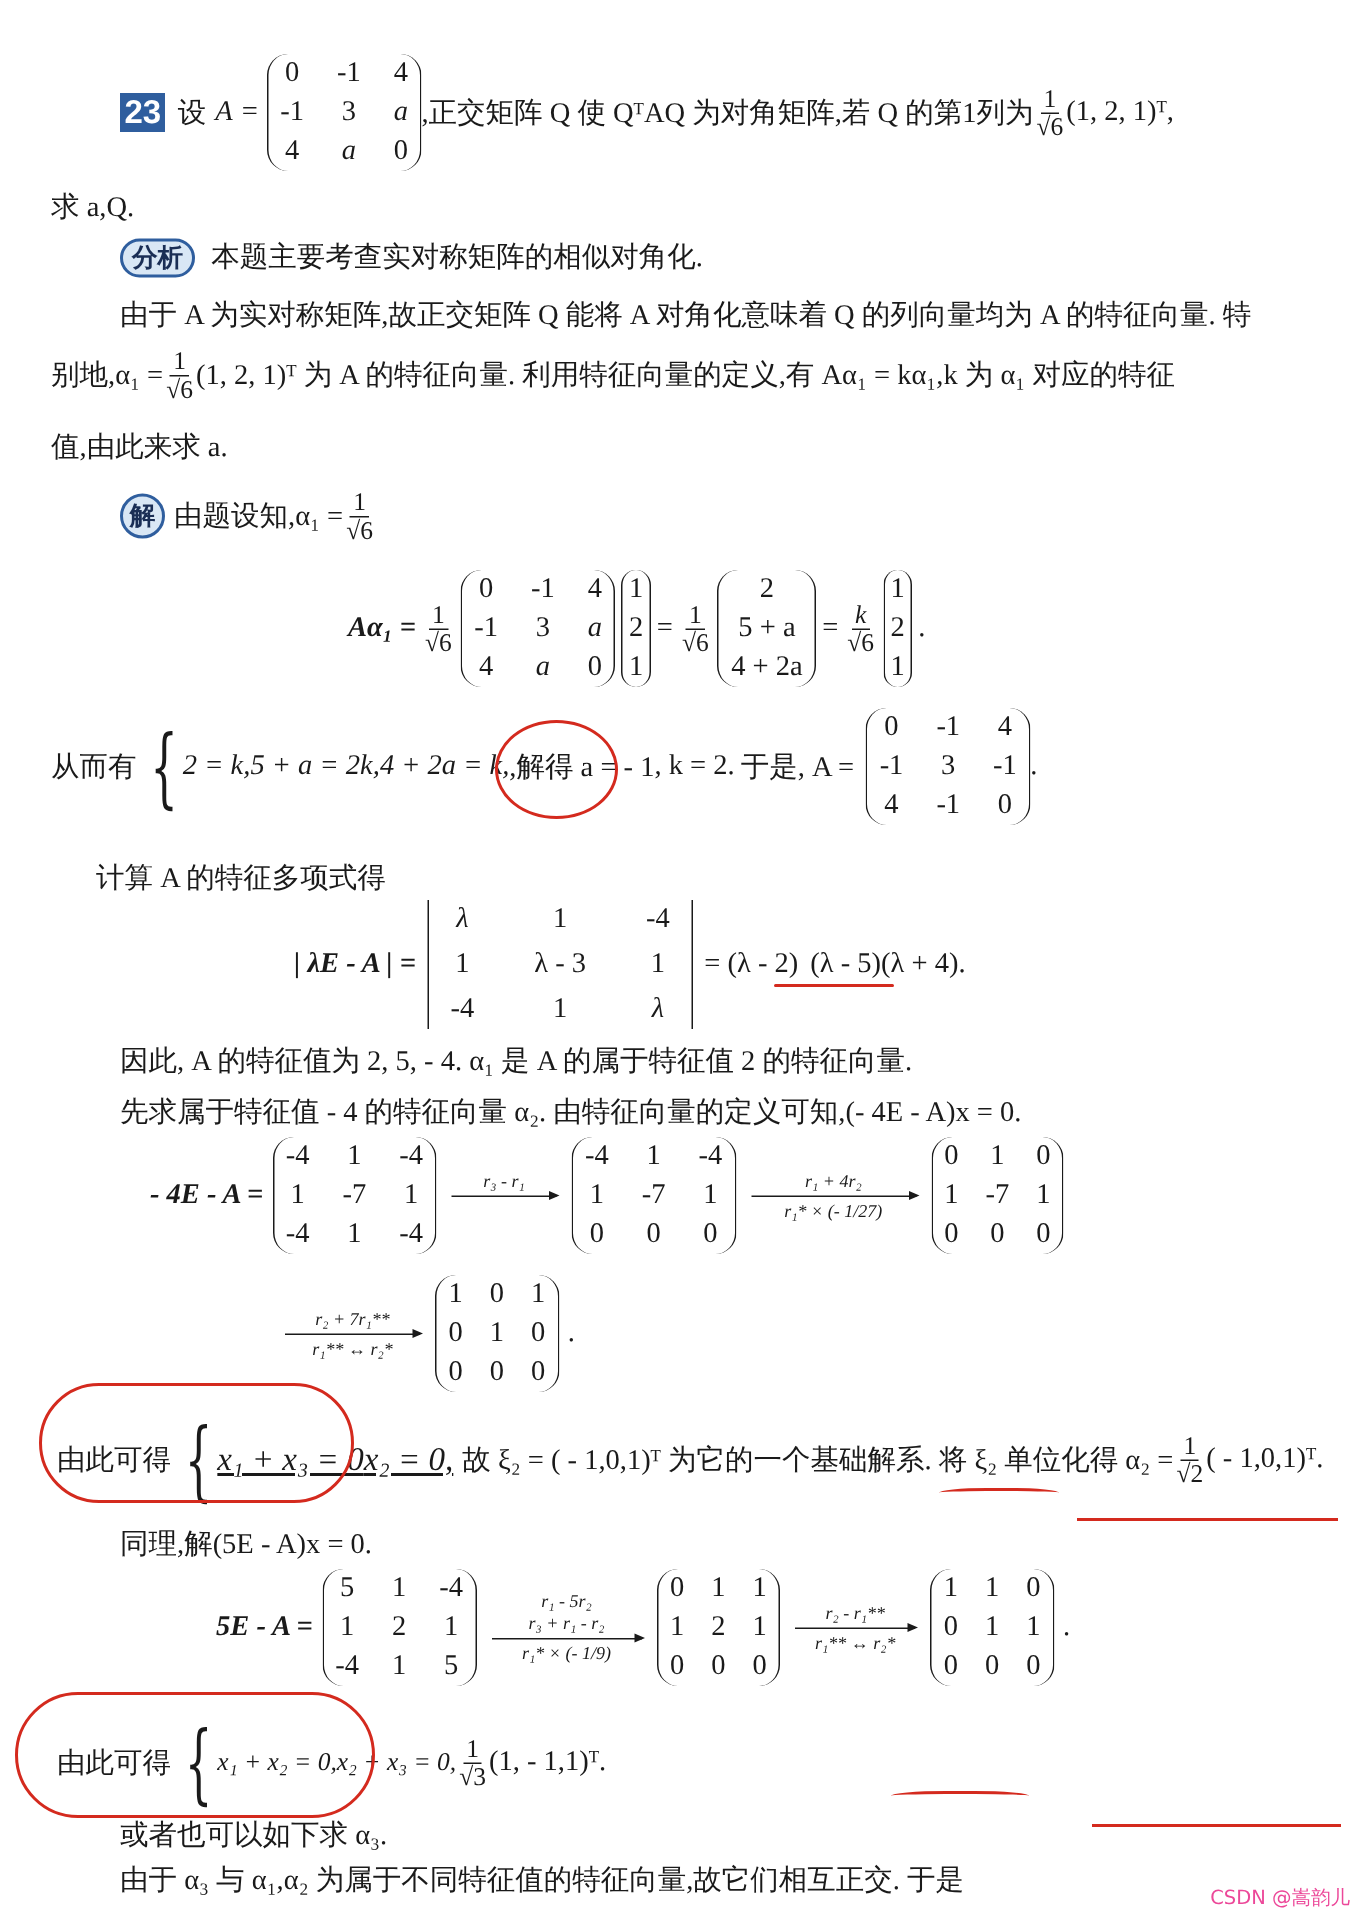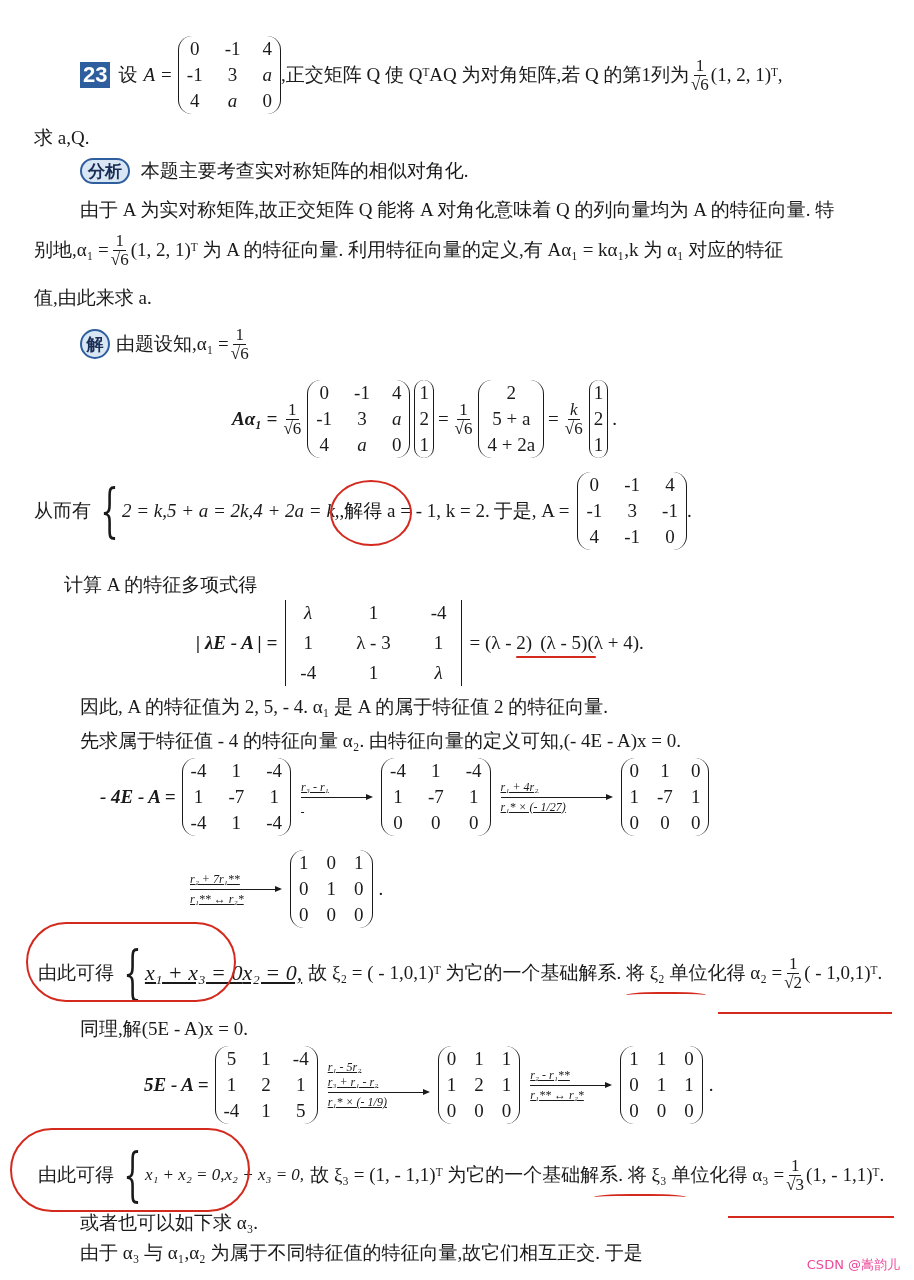--- a/index.html
+++ b/index.html
@@ -14,21 +14,21 @@
         color:#1a2e55;font-weight:bold;font-family:"DejaVu Sans",sans-serif;font-size:17px;padding:0 6px;line-height:22px;}
   .pill-circle{display:inline-block;border:2px solid #2f5e9e;border-radius:50%;background:#d9e7f5;
         color:#1a2e55;font-weight:bold;font-family:"DejaVu Sans",sans-serif;font-size:17px;width:26px;height:26px;line-height:26px;text-align:center;}
   .frac{display:inline-flex;flex-direction:column;align-items:center;vertical-align:middle;line-height:1.05;margin:0 2px;}
   .frac .n{border-bottom:1px solid #1a1a1a;padding:0 2px;font-size:17px;}
   .frac .d{font-size:17px;}
   .mat{display:inline-grid;vertical-align:middle;border-left:1.5px solid #1a1a1a;border-right:1.5px solid #1a1a1a;
        border-radius:14px;padding:2px 8px;gap:4px 22px;text-align:center;font-size:19px;}
   .det{display:inline-grid;vertical-align:middle;border-left:1.5px solid #1a1a1a;border-right:1.5px solid #1a1a1a;
        padding:2px 14px;gap:8px 40px;text-align:center;}
-  .arrow{display:inline-flex;flex-direction:column;vertical-align:middle;font-size:12px;font-style:italic;margin:0 4px;text-decoration:underline;}
+  .arrow{display:inline-flex;flex-direction:column;align-items:center;vertical-align:middle;font-size:12px;font-style:italic;margin:0 4px;}
   .arrow .line{width:100%;min-width:70px;border-top:1px solid #1a1a1a;position:relative;margin:2px 0;}
   .arrow .line:after{content:"";position:absolute;right:-2px;top:-4px;border-left:7px solid #1a1a1a;border-top:3.5px solid transparent;border-bottom:3.5px solid transparent;}
   .brace{display:inline-flex;align-items:center;vertical-align:middle;}
   .brace .sym{font-size:58px;line-height:1;font-family:"DejaVu Serif",serif;transform:scaleX(0.5);margin-right:-6px;}
   .brace .rows{display:flex;line-height:1.35;font-style:italic;}
   .red{position:absolute;border:2.5px solid #d42a1e;}
   .watermark{position:absolute;right:14px;bottom:6px;color:#ec4899;font-family:"DejaVu Sans",sans-serif;font-size:13px;}
 </style>
 </head>
 <body>
@@ -318,21 +318,20 @@
 
 <div class="abs" style="left:38px;top:1146px;display:flex;align-items:center;">
   <span>由此可得</span>
   <span class="brace">
       <span class="sym">{</span>
     <span class="rows" style="font-size:17px;align-items:center;">
         <span>x₁ + x₂ = 0,</span>
         <span>x₂ + x₃ = 0,</span>
       </span>
   </span>
-  <span style="margin-left:6px;">故 ξ₃ = (1, - 1,1)ᵀ 为它的一个基础解系. 将 ξ₃ 单位化得 α₃ =</span>
   <span class="frac">
       <span class="n">1</span>
       <span class="d">√3</span>
     </span>
   <span>(1, - 1,1)ᵀ.</span>
 </div>
 <div class="red" style="left:10px;top:1128px;width:236px;height:80px;border-radius:44px;"></div>
 <div class="red" style="left:594px;top:1194px;width:92px;height:6px;border-width:2.5px 0 0 0;border-radius:40%;"></div>
 <div class="red" style="left:728px;top:1216px;width:166px;height:0;border-width:2.5px 0 0 0;"></div>
 

